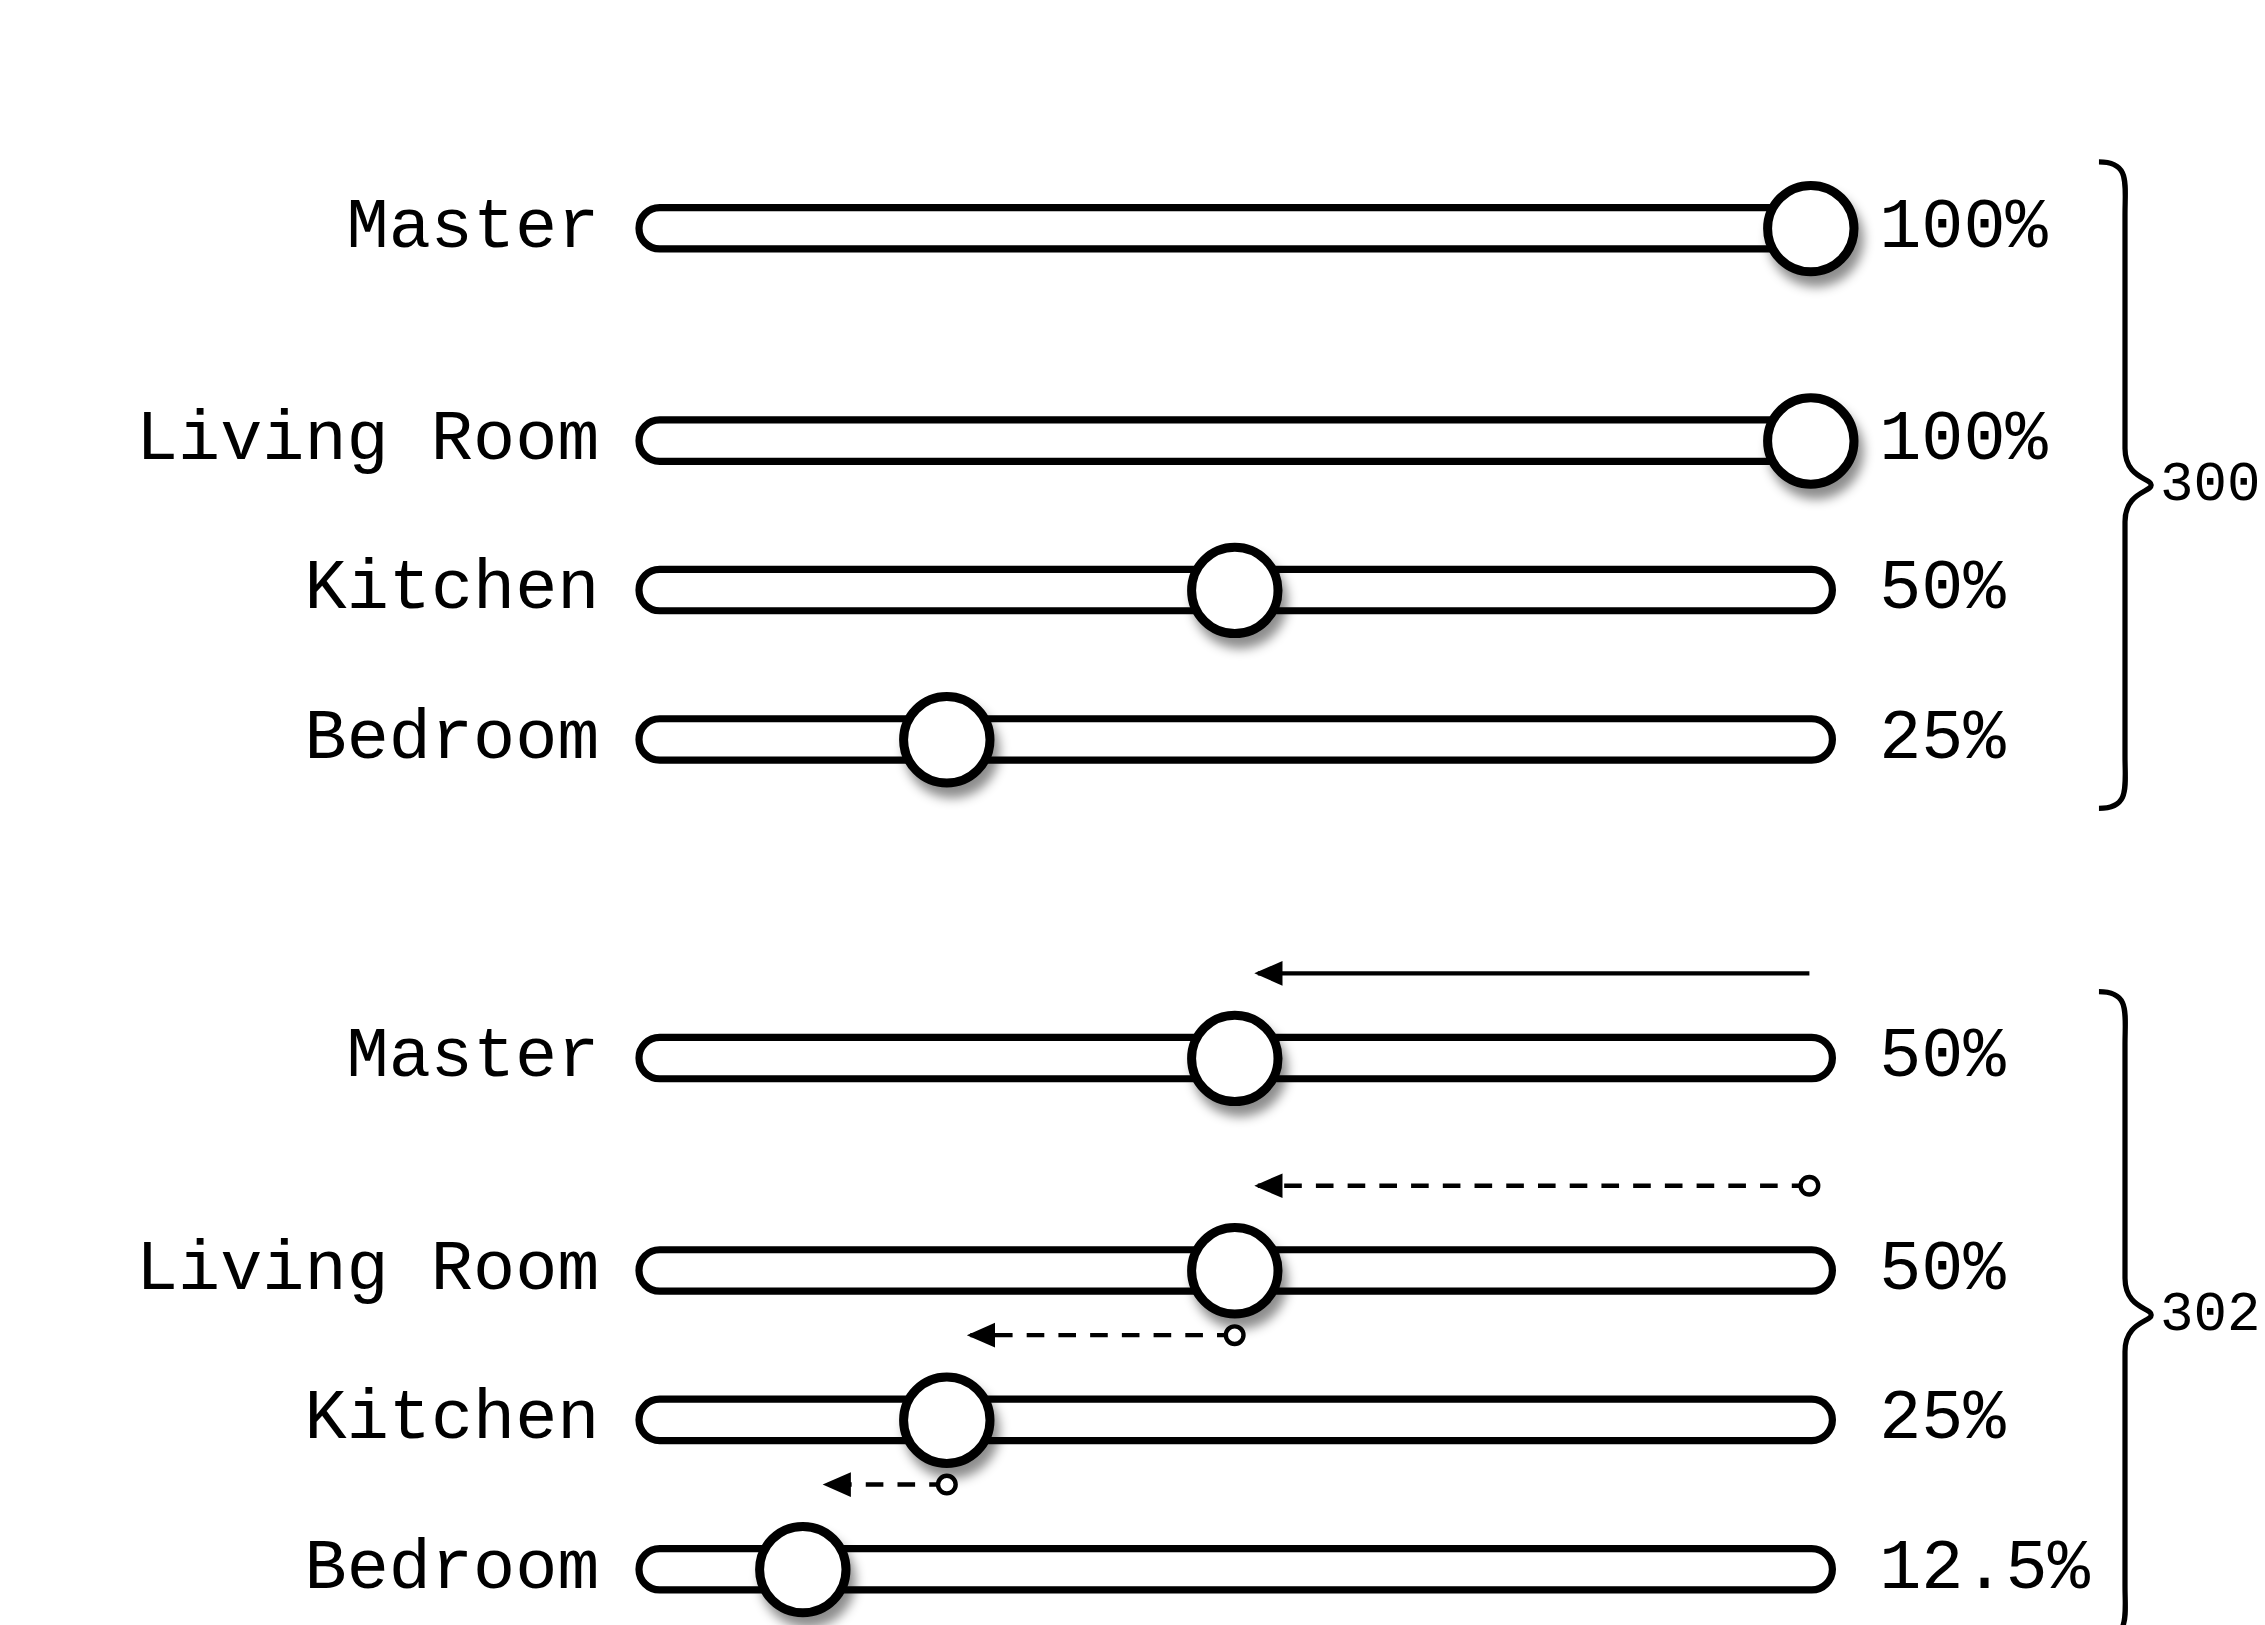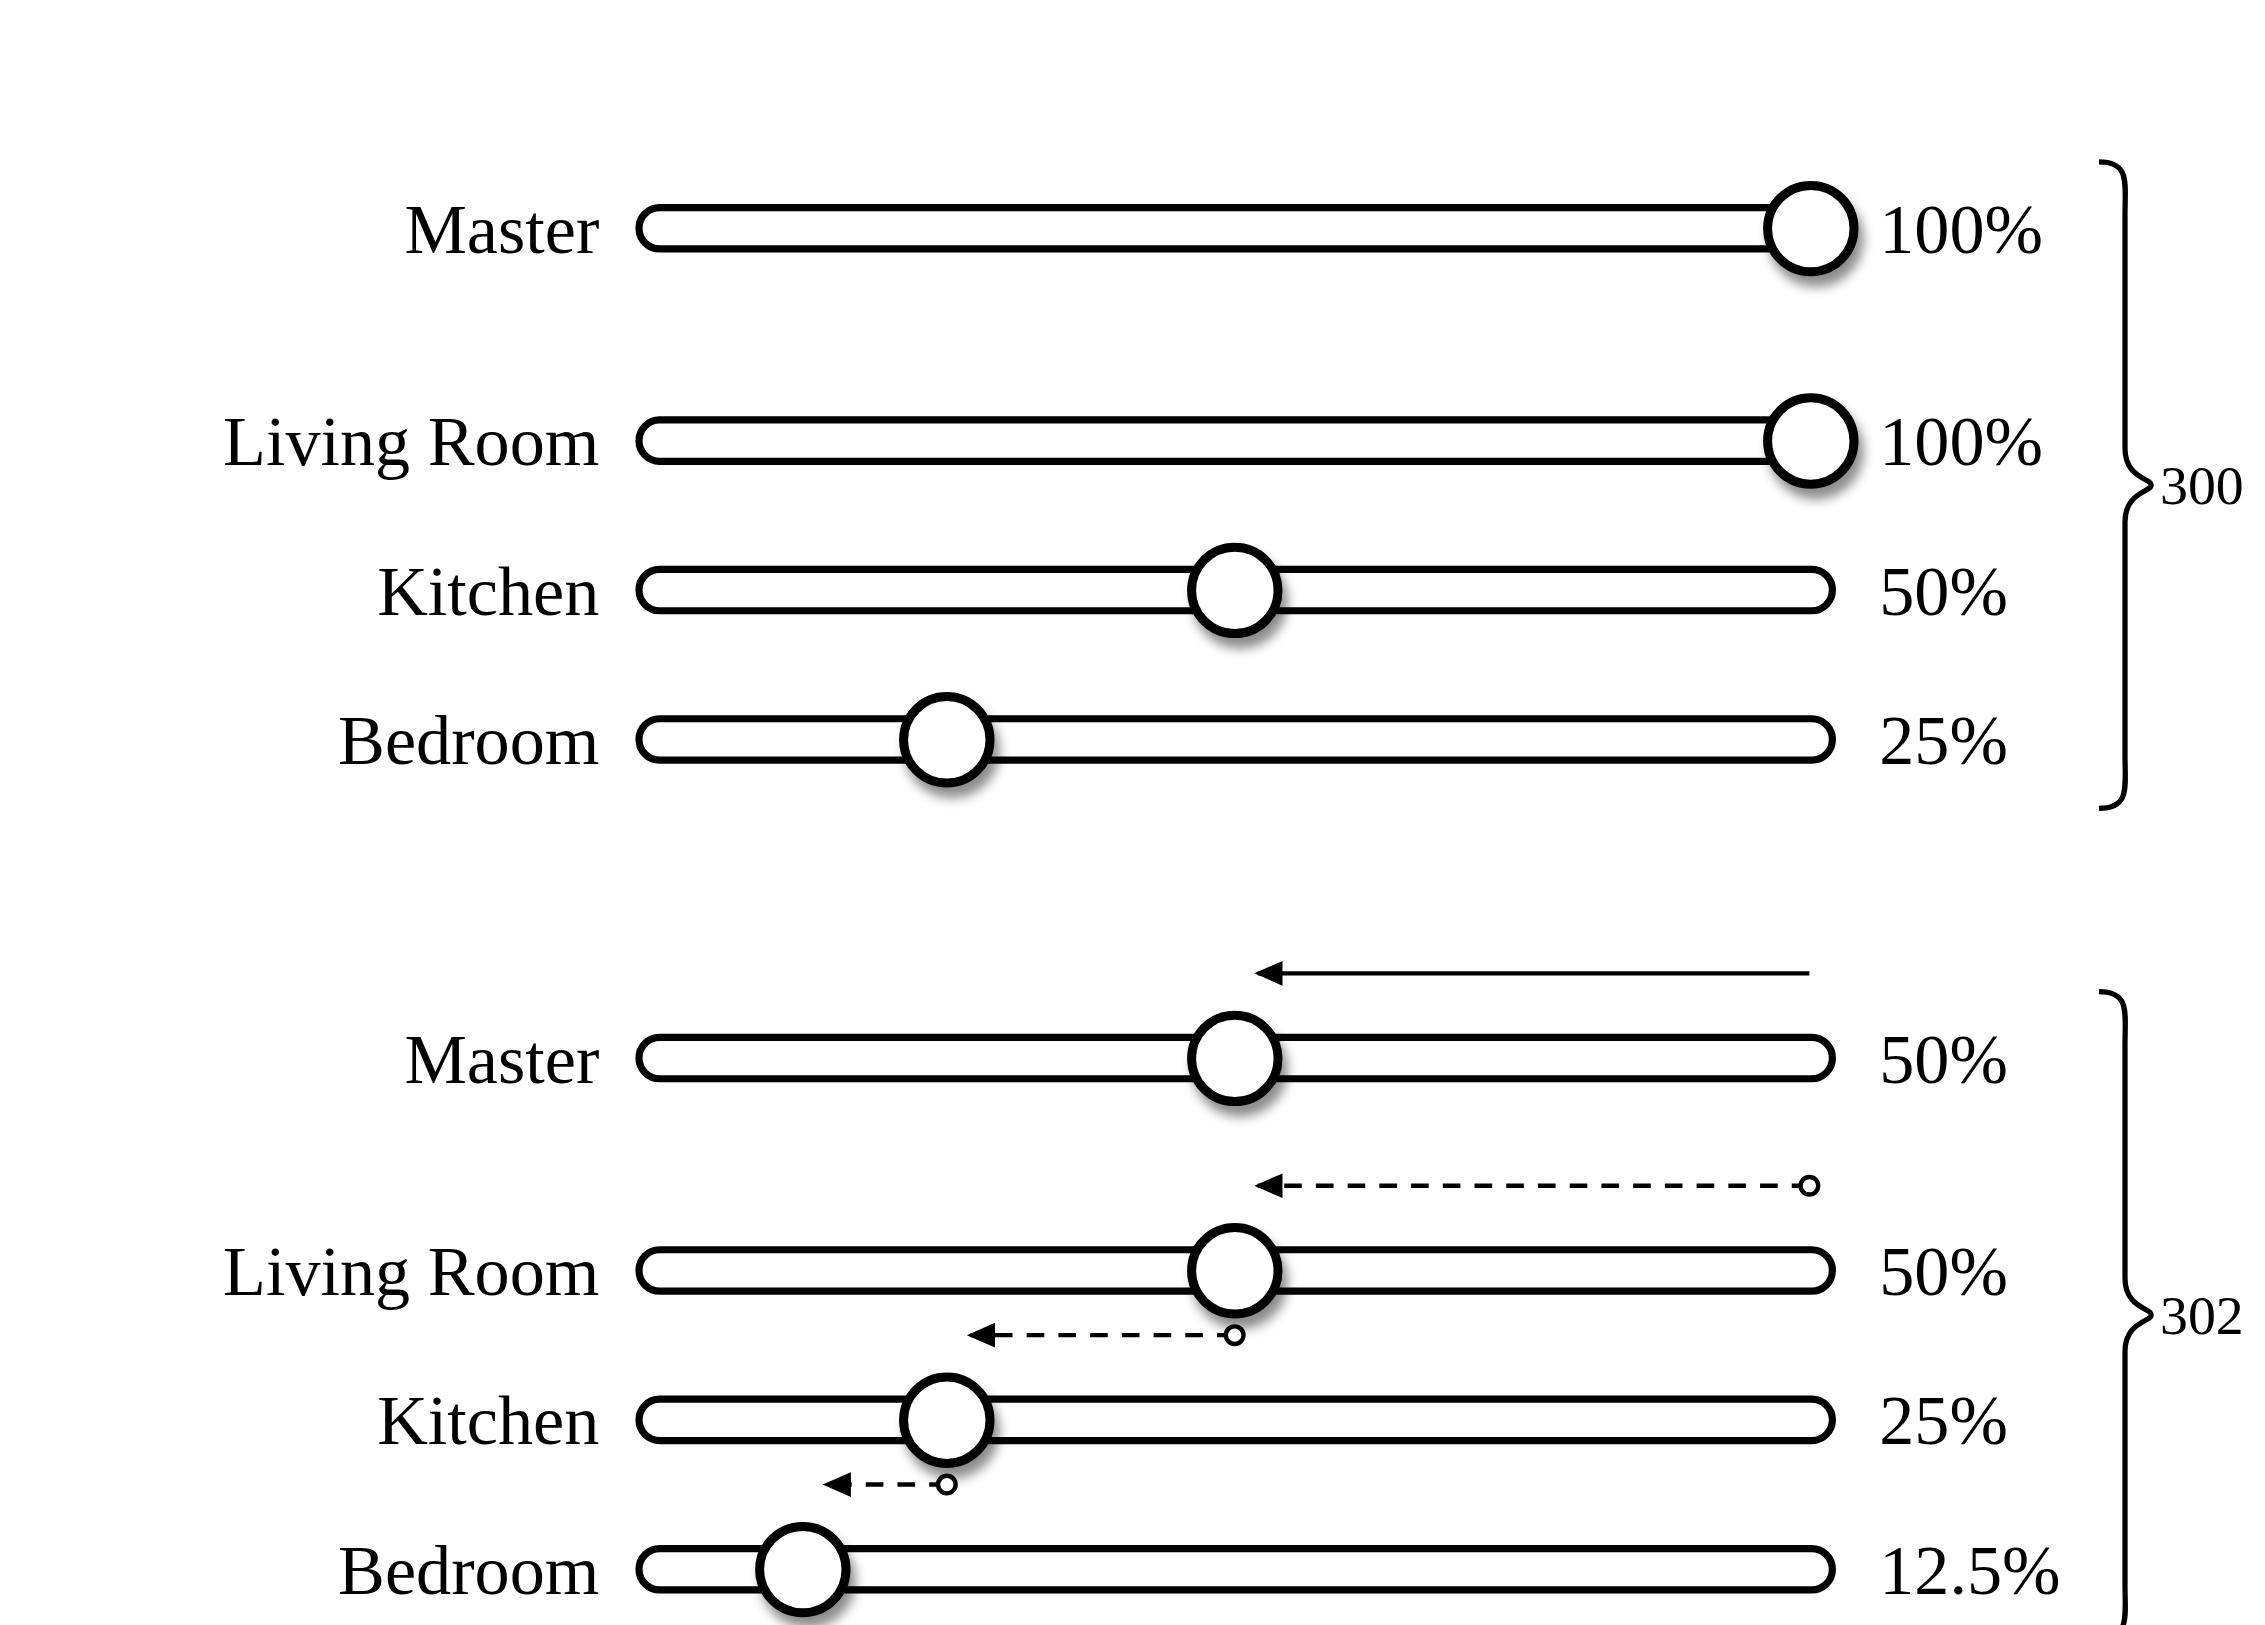--- a/index.html
+++ b/index.html
@@ -1,16 +1,16 @@
 <!DOCTYPE html>
 <html><head>
 <meta charset="utf-8">
 <style>
   html,body{margin:0;padding:0;background:#fff;}
-  .canvas{position:relative;width:2265px;height:1625px;font-family:Liberation Serif, serif;color:#000;}
+  .canvas{position:relative;width:2265px;height:1625px;font-family:Liberation Mono, monospace;color:#000;}
   .scale{transform:scale(1.8);transform-origin:top left;width:1259px;height:903px;position:relative;}
   .group{position:absolute;left:0;width:1259px;}
   .row{position:relative;height:98px;}
   .row-label{position:absolute;right:calc(100% - 333px);top:50%;transform:translateY(-50%);font-size:39px;text-align:right;white-space:nowrap;}
   .row-value{position:absolute;left:1044px;top:50%;transform:translateY(-50%);font-size:39px;}
   .track{position:absolute;left:353px;top:50%;transform:translateY(-50%);width:667px;height:27.4px;border:4.9px solid #000;border-radius:17.6px;background:#fff;box-sizing:border-box;}
   .knob{position:absolute;width:53px;height:53px;border:5.9px solid #000;background:#fff;border-radius:50%;top:50%;transform:translate(-50%,-50%);box-sizing:border-box;box-shadow:2.9px 5.9px 5.9px rgba(0,0,0,.45);}
   .brace{position:absolute;left:1166px;font-size:39px;}
   .brace svg{display:block;}
   .brace-label{position:absolute;left:1200px;font-size:31px;}

